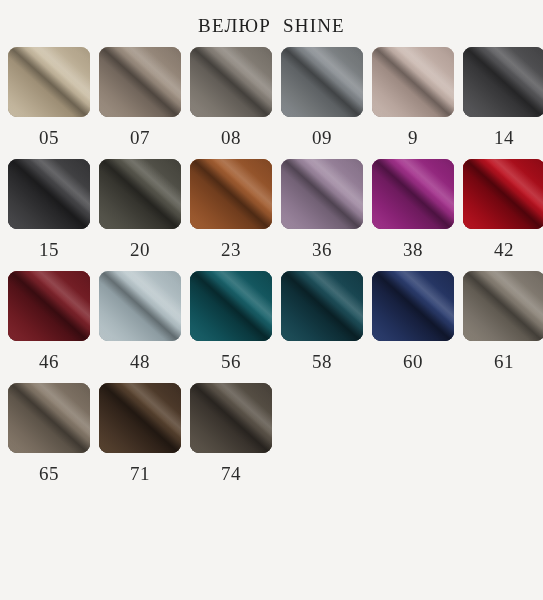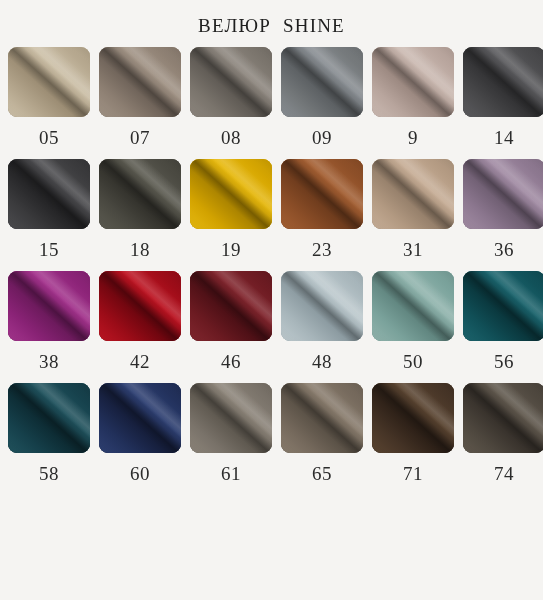--- a/index.html
+++ b/index.html
@@ -158,50 +158,32 @@
         </div>
         <div class="swatch-label">15</div>
       </div>
       <div class="swatch-cell">
         <div class="swatch-chip" style="background: rgb(75, 74, 66);">
           <div class="tone" style="background: linear-gradient(rgb(93, 92, 82) 0%, rgb(75, 74, 66) 38%, rgb(52, 51, 45) 100%);"></div>
           <div class="fold" style="background: linear-gradient(42deg, rgba(0, 0, 0, 0.1) 0%, rgb(93, 92, 82) 16%, rgb(75, 74, 66) 30%, rgb(52, 51, 45) 44%, rgb(52, 51, 45) 50%, rgb(93, 92, 82) 60%, rgb(75, 74, 66) 74%, rgb(52, 51, 45) 100%); opacity: 0.92;"></div>
           <div class="crease" style="background: linear-gradient(42deg, rgba(0, 0, 0, 0) 44%, rgba(0, 0, 0, 0.3) 50%, rgba(0, 0, 0, 0) 56%), linear-gradient(42deg, rgba(255, 255, 255, 0) 58%, rgba(255, 255, 255, 0.16) 63%, rgba(255, 255, 255, 0) 70%);"></div>
           <div class="vignette"></div>
         </div>
-        <div class="swatch-label">18</div>
-      </div>
-      <div class="swatch-cell">
-        <div class="swatch-chip" style="background: rgb(212, 164, 0);">
-          <div class="tone" style="background: linear-gradient(rgb(233, 187, 16) 0%, rgb(212, 164, 0) 38%, rgb(171, 132, 0) 100%);"></div>
-          <div class="fold" style="background: linear-gradient(42deg, rgba(0, 0, 0, 0.1) 0%, rgb(233, 187, 16) 16%, rgb(212, 164, 0) 30%, rgb(171, 132, 0) 44%, rgb(171, 132, 0) 50%, rgb(233, 187, 16) 60%, rgb(212, 164, 0) 74%, rgb(171, 132, 0) 100%); opacity: 0.92;"></div>
-          <div class="crease" style="background: linear-gradient(42deg, rgba(0, 0, 0, 0) 44%, rgba(0, 0, 0, 0.3) 50%, rgba(0, 0, 0, 0) 56%), linear-gradient(42deg, rgba(255, 255, 255, 0) 58%, rgba(255, 255, 255, 0.16) 63%, rgba(255, 255, 255, 0) 70%);"></div>
-          <div class="vignette"></div>
-        </div>
-        <div class="swatch-label">19</div>
+        <div class="swatch-label">20</div>
       </div>
       <div class="swatch-cell">
         <div class="swatch-chip" style="background: rgb(141, 79, 40);">
           <div class="tone" style="background: linear-gradient(rgb(166, 97, 52) 0%, rgb(141, 79, 40) 38%, rgb(111, 60, 29) 100%);"></div>
           <div class="fold" style="background: linear-gradient(42deg, rgba(0, 0, 0, 0.1) 0%, rgb(166, 97, 52) 16%, rgb(141, 79, 40) 30%, rgb(111, 60, 29) 44%, rgb(111, 60, 29) 50%, rgb(166, 97, 52) 60%, rgb(141, 79, 40) 74%, rgb(111, 60, 29) 100%); opacity: 0.92;"></div>
           <div class="crease" style="background: linear-gradient(42deg, rgba(0, 0, 0, 0) 44%, rgba(0, 0, 0, 0.3) 50%, rgba(0, 0, 0, 0) 56%), linear-gradient(42deg, rgba(255, 255, 255, 0) 58%, rgba(255, 255, 255, 0.16) 63%, rgba(255, 255, 255, 0) 70%);"></div>
           <div class="vignette"></div>
         </div>
         <div class="swatch-label">23</div>
       </div>
       <div class="swatch-cell">
-        <div class="swatch-chip" style="background: rgb(180, 155, 131);">
-          <div class="tone" style="background: linear-gradient(rgb(201, 176, 153) 0%, rgb(180, 155, 131) 38%, rgb(150, 128, 107) 100%);"></div>
-          <div class="fold" style="background: linear-gradient(42deg, rgba(0, 0, 0, 0.1) 0%, rgb(201, 176, 153) 16%, rgb(180, 155, 131) 30%, rgb(150, 128, 107) 44%, rgb(150, 128, 107) 50%, rgb(201, 176, 153) 60%, rgb(180, 155, 131) 74%, rgb(150, 128, 107) 100%); opacity: 0.92;"></div>
-          <div class="crease" style="background: linear-gradient(42deg, rgba(0, 0, 0, 0) 44%, rgba(0, 0, 0, 0.3) 50%, rgba(0, 0, 0, 0) 56%), linear-gradient(42deg, rgba(255, 255, 255, 0) 58%, rgba(255, 255, 255, 0.16) 63%, rgba(255, 255, 255, 0) 70%);"></div>
-          <div class="vignette"></div>
-        </div>
-        <div class="swatch-label">31</div>
-      </div>
-      <div class="swatch-cell">
         <div class="swatch-chip" style="background: rgb(141, 120, 144);">
           <div class="tone" style="background: linear-gradient(rgb(164, 142, 166) 0%, rgb(141, 120, 144) 38%, rgb(112, 95, 115) 100%);"></div>
           <div class="fold" style="background: linear-gradient(42deg, rgba(0, 0, 0, 0.1) 0%, rgb(164, 142, 166) 16%, rgb(141, 120, 144) 30%, rgb(112, 95, 115) 44%, rgb(112, 95, 115) 50%, rgb(164, 142, 166) 60%, rgb(141, 120, 144) 74%, rgb(112, 95, 115) 100%); opacity: 0.92;"></div>
           <div class="crease" style="background: linear-gradient(42deg, rgba(0, 0, 0, 0) 44%, rgba(0, 0, 0, 0.3) 50%, rgba(0, 0, 0, 0) 56%), linear-gradient(42deg, rgba(255, 255, 255, 0) 58%, rgba(255, 255, 255, 0.16) 63%, rgba(255, 255, 255, 0) 70%);"></div>
           <div class="vignette"></div>
         </div>
         <div class="swatch-label">36</div>
       </div>
       <div class="swatch-cell">
         <div class="swatch-chip" style="background: rgb(139, 35, 119);">
@@ -233,29 +215,20 @@
       <div class="swatch-cell">
         <div class="swatch-chip" style="background: rgb(169, 183, 188);">
           <div class="tone" style="background: linear-gradient(rgb(192, 204, 208) 0%, rgb(169, 183, 188) 38%, rgb(140, 155, 161) 100%);"></div>
           <div class="fold" style="background: linear-gradient(42deg, rgba(0, 0, 0, 0.1) 0%, rgb(192, 204, 208) 16%, rgb(169, 183, 188) 30%, rgb(140, 155, 161) 44%, rgb(140, 155, 161) 50%, rgb(192, 204, 208) 60%, rgb(169, 183, 188) 74%, rgb(140, 155, 161) 100%); opacity: 0.92;"></div>
           <div class="crease" style="background: linear-gradient(42deg, rgba(0, 0, 0, 0) 44%, rgba(0, 0, 0, 0.3) 50%, rgba(0, 0, 0, 0) 56%), linear-gradient(42deg, rgba(255, 255, 255, 0) 58%, rgba(255, 255, 255, 0.16) 63%, rgba(255, 255, 255, 0) 70%);"></div>
           <div class="vignette"></div>
         </div>
         <div class="swatch-label">48</div>
       </div>
       <div class="swatch-cell">
-        <div class="swatch-chip" style="background: rgb(123, 163, 156);">
-          <div class="tone" style="background: linear-gradient(rgb(147, 182, 175) 0%, rgb(123, 163, 156) 38%, rgb(97, 134, 128) 100%);"></div>
-          <div class="fold" style="background: linear-gradient(42deg, rgba(0, 0, 0, 0.1) 0%, rgb(147, 182, 175) 16%, rgb(123, 163, 156) 30%, rgb(97, 134, 128) 44%, rgb(97, 134, 128) 50%, rgb(147, 182, 175) 60%, rgb(123, 163, 156) 74%, rgb(97, 134, 128) 100%); opacity: 0.92;"></div>
-          <div class="crease" style="background: linear-gradient(42deg, rgba(0, 0, 0, 0) 44%, rgba(0, 0, 0, 0.3) 50%, rgba(0, 0, 0, 0) 56%), linear-gradient(42deg, rgba(255, 255, 255, 0) 58%, rgba(255, 255, 255, 0.16) 63%, rgba(255, 255, 255, 0) 70%);"></div>
-          <div class="vignette"></div>
-        </div>
-        <div class="swatch-label">50</div>
-      </div>
-      <div class="swatch-cell">
         <div class="swatch-chip" style="background: rgb(17, 81, 89);">
           <div class="tone" style="background: linear-gradient(rgb(28, 102, 111) 0%, rgb(17, 81, 89) 38%, rgb(10, 56, 62) 100%);"></div>
           <div class="fold" style="background: linear-gradient(42deg, rgba(0, 0, 0, 0.1) 0%, rgb(28, 102, 111) 16%, rgb(17, 81, 89) 30%, rgb(10, 56, 62) 44%, rgb(10, 56, 62) 50%, rgb(28, 102, 111) 60%, rgb(17, 81, 89) 74%, rgb(10, 56, 62) 100%); opacity: 0.92;"></div>
           <div class="crease" style="background: linear-gradient(42deg, rgba(0, 0, 0, 0) 44%, rgba(0, 0, 0, 0.3) 50%, rgba(0, 0, 0, 0) 56%), linear-gradient(42deg, rgba(255, 255, 255, 0) 58%, rgba(255, 255, 255, 0.16) 63%, rgba(255, 255, 255, 0) 70%);"></div>
           <div class="vignette"></div>
         </div>
         <div class="swatch-label">56</div>
       </div>
       <div class="swatch-cell">
         <div class="swatch-chip" style="background: rgb(22, 65, 76);">

